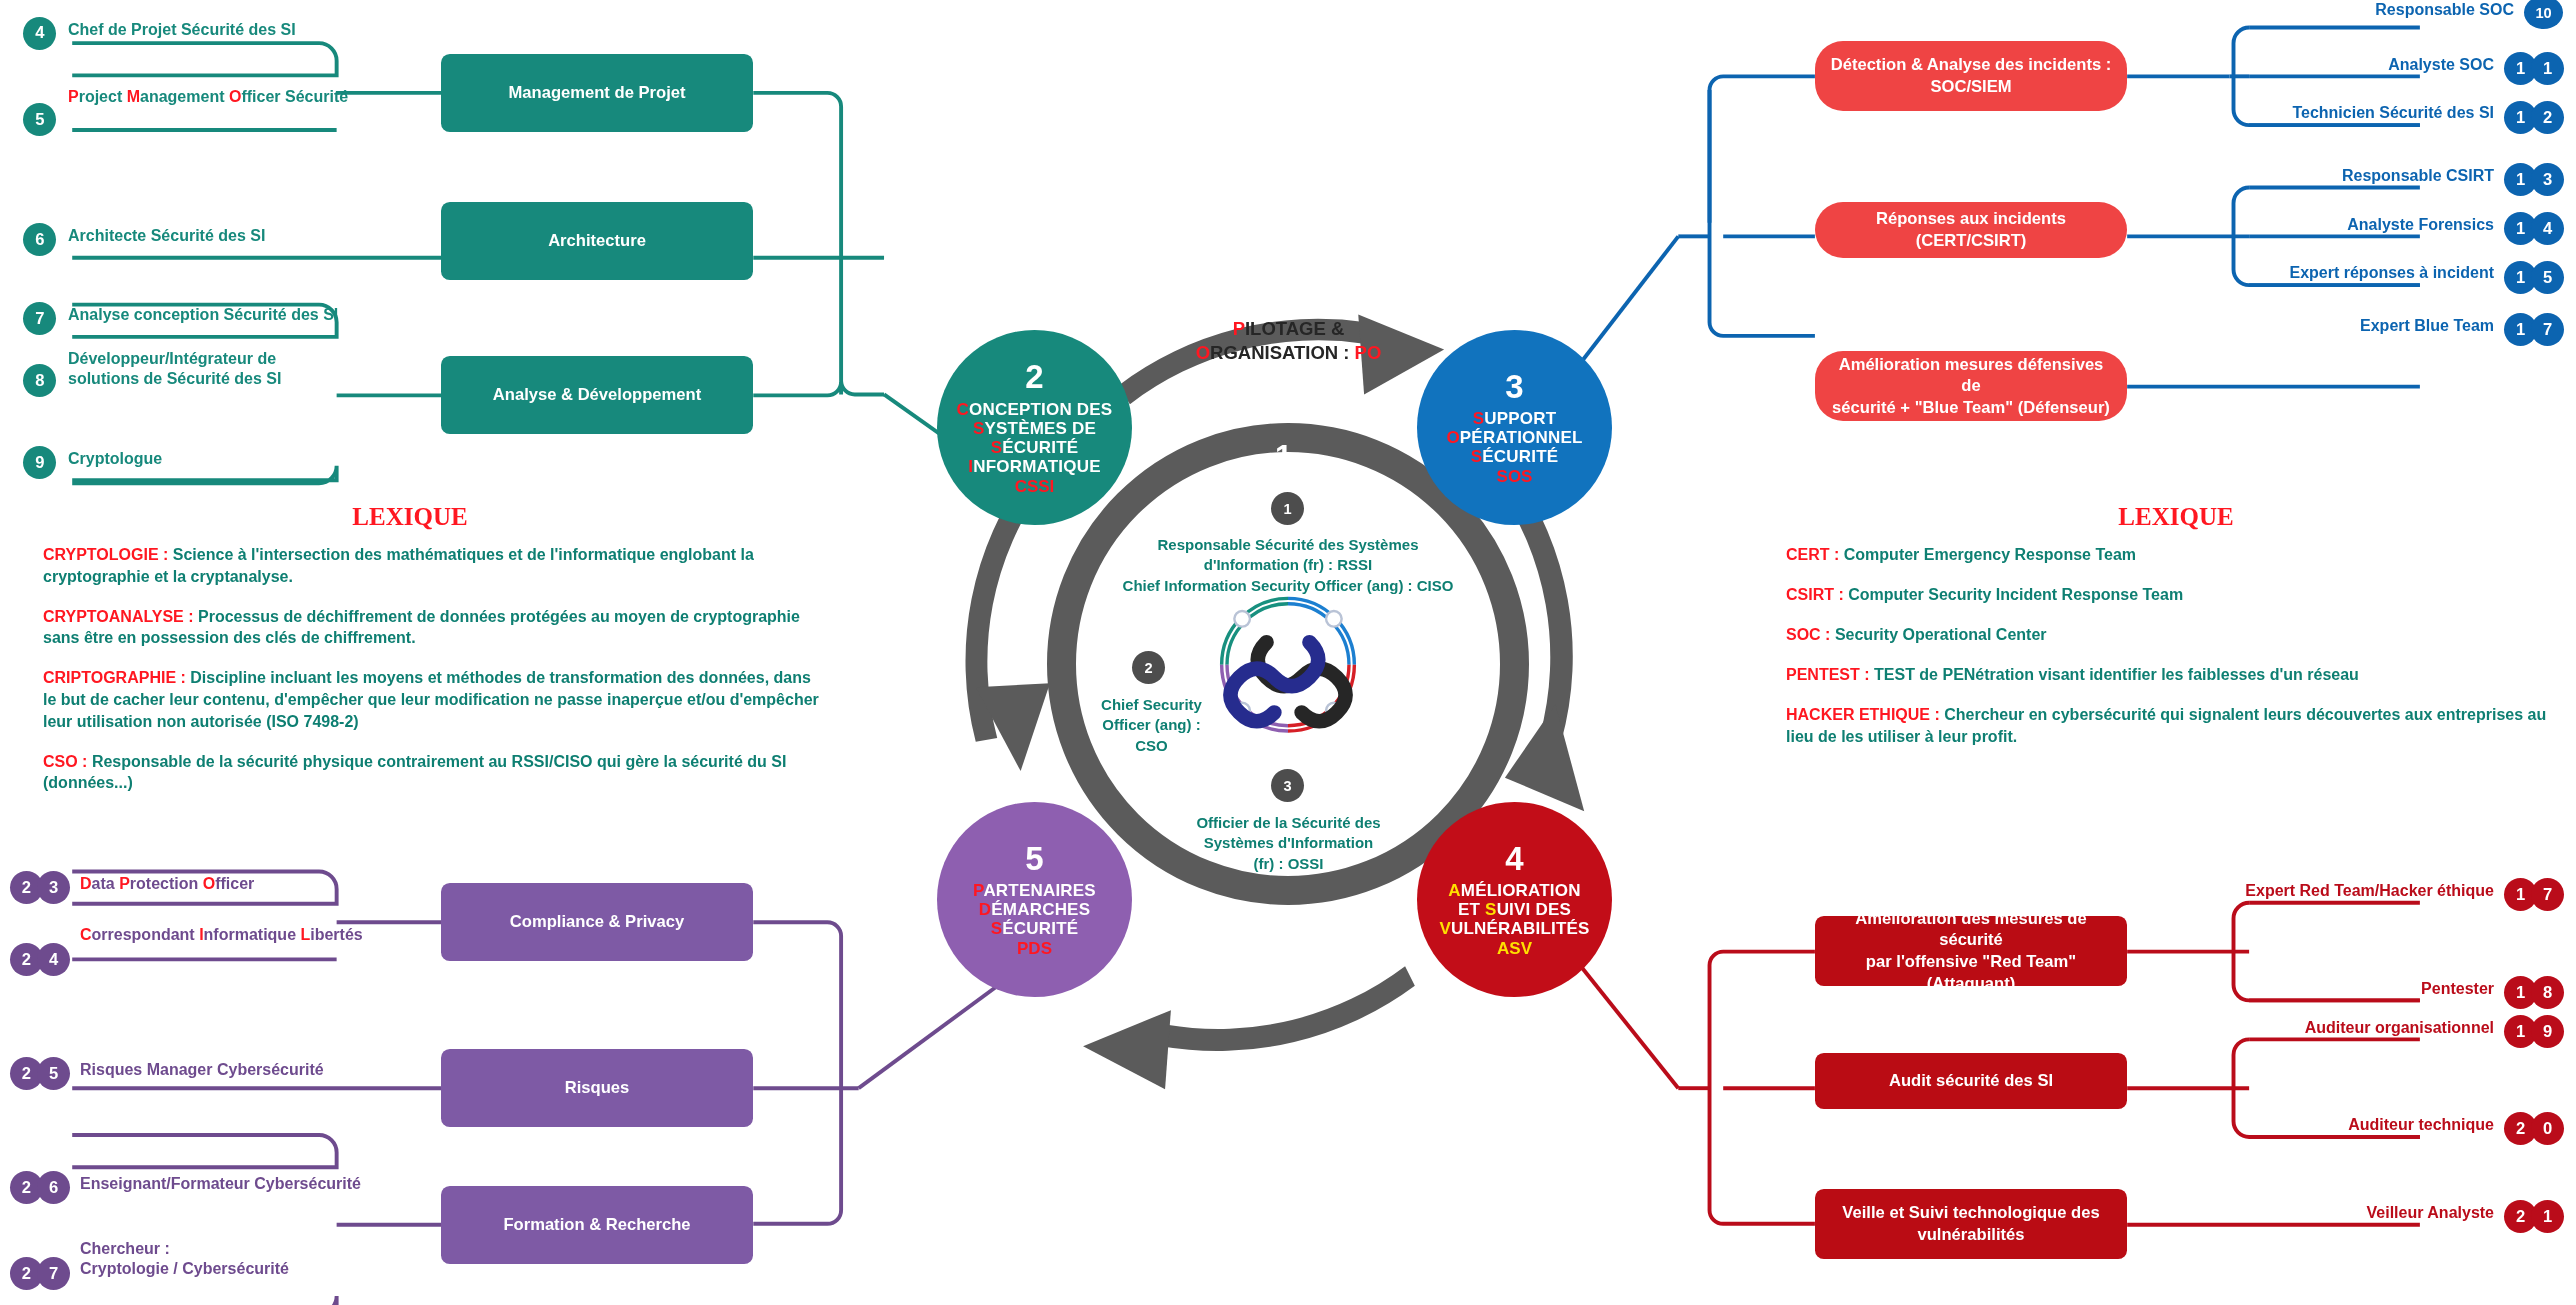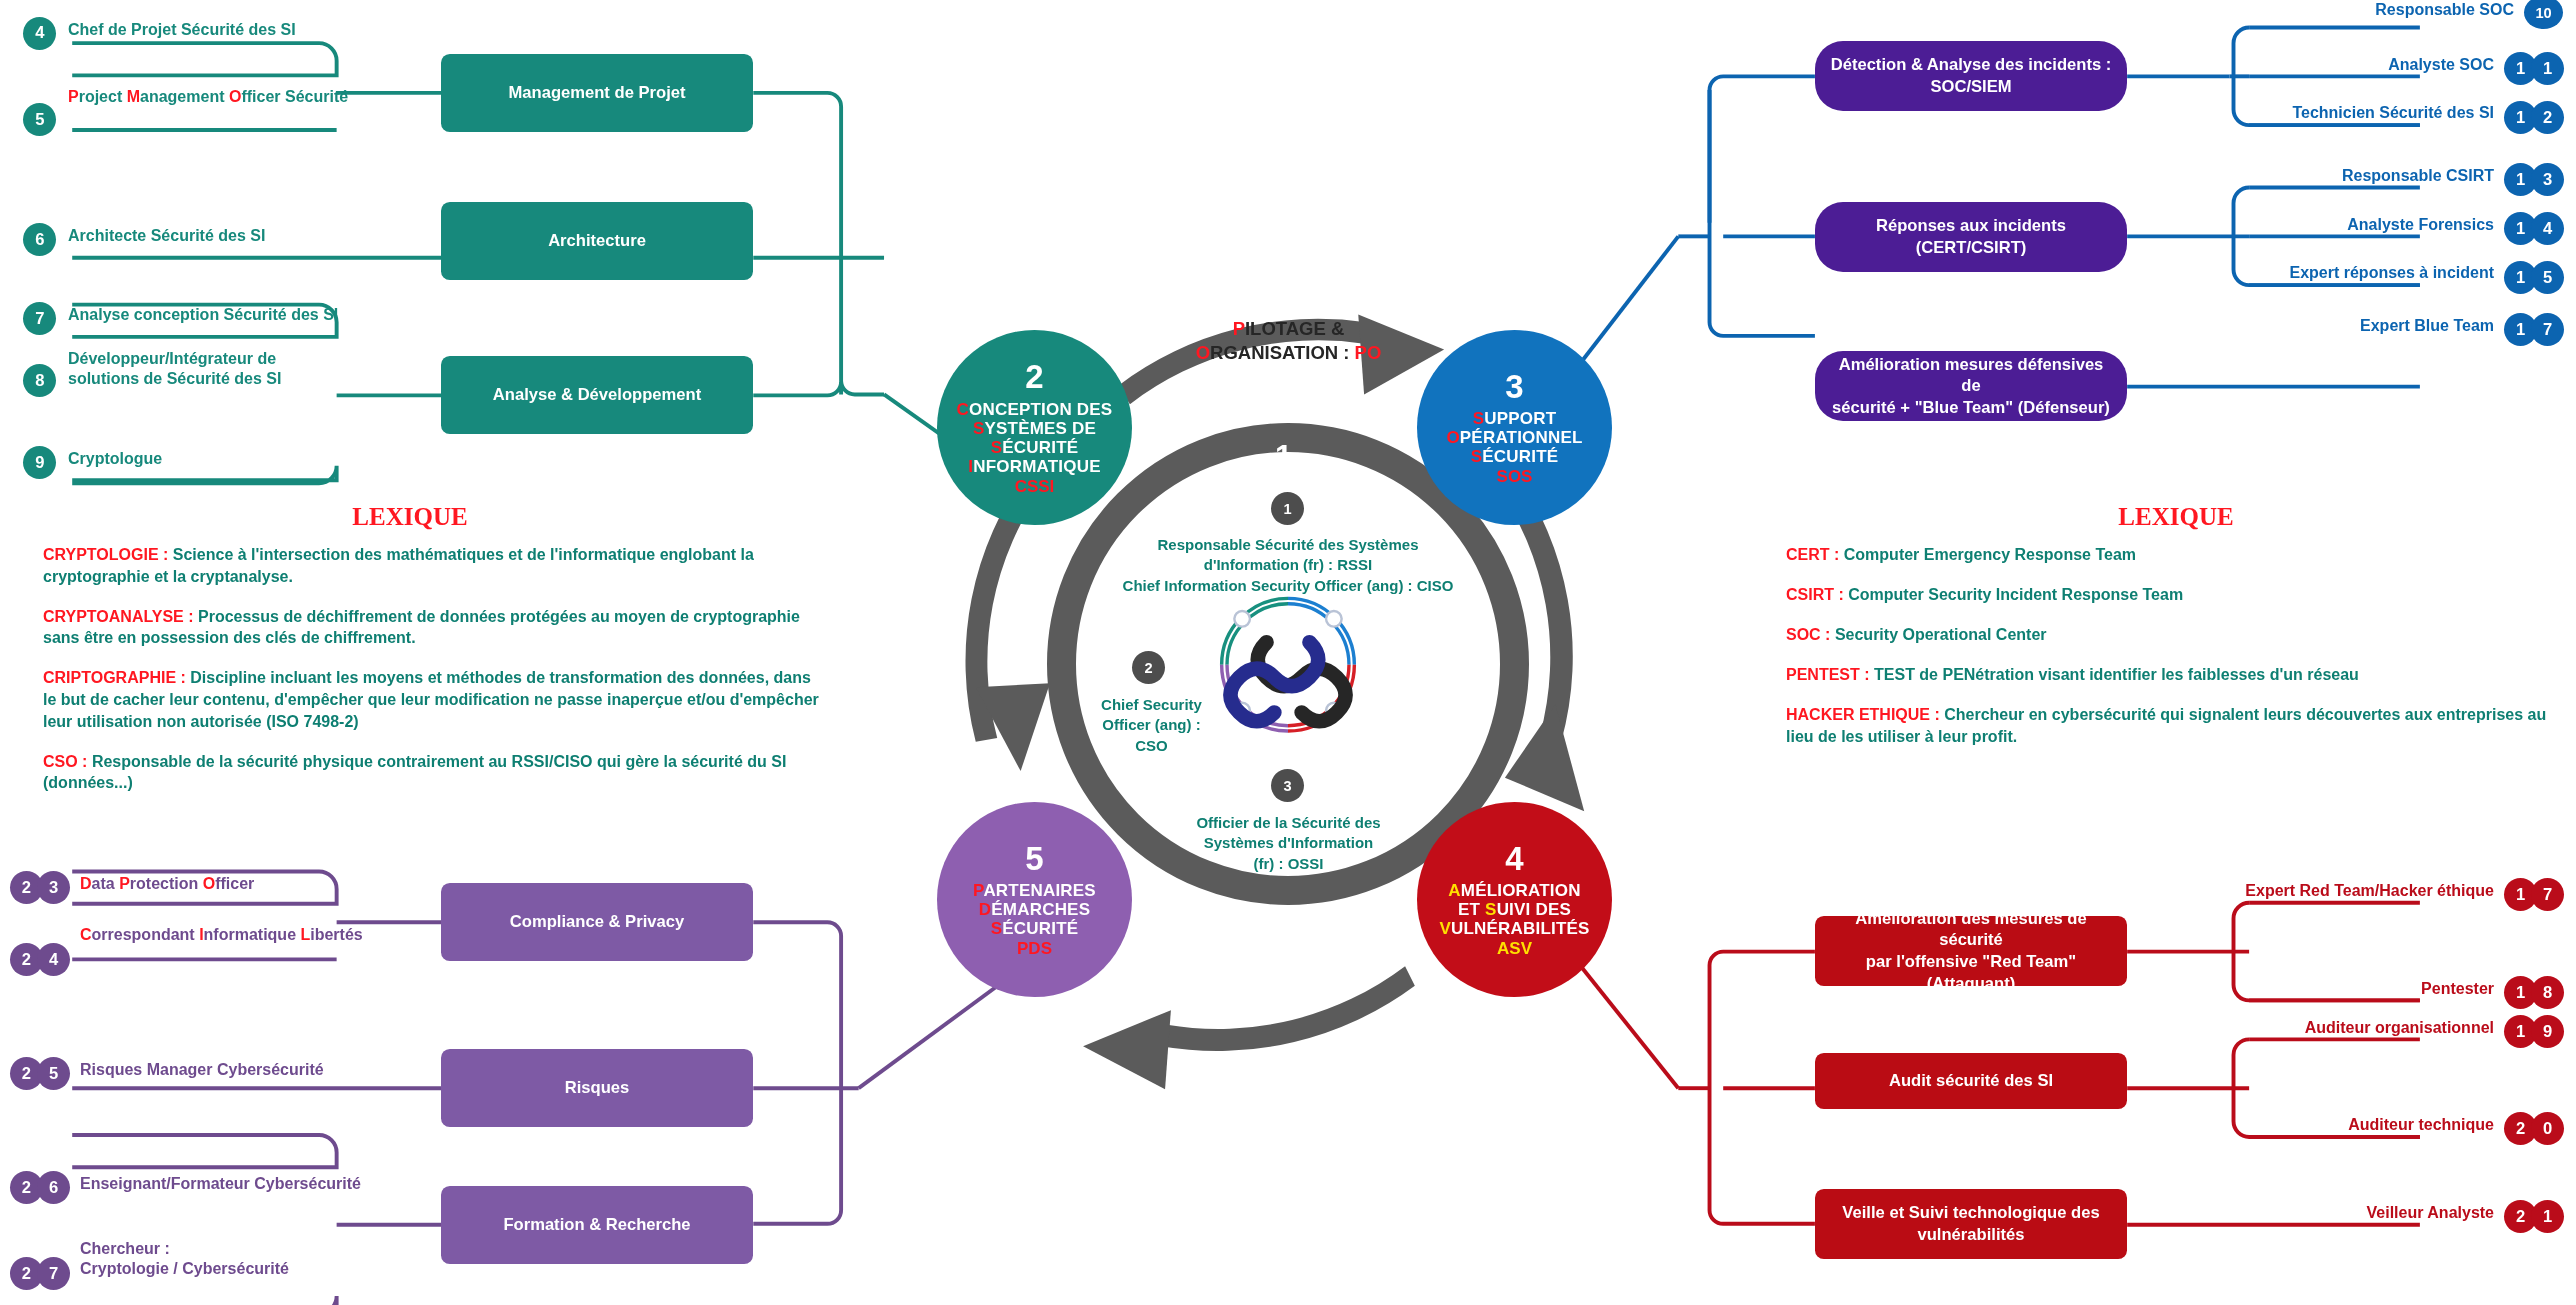--- a/index.html
+++ b/index.html
@@ -26,21 +26,21 @@
   .rolelabel.red{color:#BA0C1A;}
   .rolelabel.right{text-align:right;}
   .hl{color:#FF1721;}
 
   
   .catbox{position:absolute;border-radius:8.8px;display:flex;align-items:center;
           justify-content:center;text-align:center;color:#fff;font-weight:700;
           font-size:16.6px;line-height:1.3;padding:0 13.7px;box-sizing:border-box;}
   .catbox.teal{background:#17897C;}
   .catbox.purple{background:#7E5AA5;}
-  .catbox.blue{background:#4c1d95;border-radius:28px;}
+  .catbox.blue{background:#ef4444;border-radius:28px;}
   .catbox.red{background:#BA0C14;}
 
   
   .pillar{position:absolute;border-radius:50%;display:flex;flex-direction:column;
           align-items:center;justify-content:center;color:#fff;text-align:center;
           line-height:1.12;}
   .pillar .num{font-size:33px;font-weight:700;margin-bottom:3.9px;}
   .pillar .ln{font-size:17px;font-weight:700;letter-spacing:0.2px;white-space:nowrap;}
   .pillar .acro{font-size:17px;font-weight:700;color:#FF1721;margin-top:1px;}
   .pillar.p2{background:#17897C;}
@@ -294,21 +294,21 @@
 
   <div class="badge purple" style="left:9.8px;top:1171px;">2</div>
   <div class="badge purple" style="left:37px;top:1171px;">6</div>
   <div class="rolelabel purple" style="left:80px;top:1174px;width:302px;">Enseignant/Formateur Cybersécurité</div>
 
   <div class="badge purple" style="left:9.8px;top:1257px;">2</div>
   <div class="badge purple" style="left:37px;top:1257px;">7</div>
   <div class="rolelabel purple" style="left:80px;top:1239px;width:293px;">Chercheur :<br>Cryptologie / Cybersécurité</div>
 
   <div class="catbox blue" style="left:1815px;top:41px;width:312px;height:70px;">Détection &amp; Analyse des incidents :<br>SOC/SIEM</div>
-  <div class="catbox blue" style="left:1815px;top:202px;width:312px;height:70px;">Réponses aux incidents (CERT/CSIRT)</div>
+  <div class="catbox blue" style="left:1815px;top:202px;width:312px;height:56px;">Réponses aux incidents (CERT/CSIRT)</div>
   <div class="catbox blue" style="left:1815px;top:351px;width:312px;height:70px;">Amélioration mesures défensives de<br>sécurité + "Blue Team" (Défenseur)</div>
 
   <div class="badge blue wide" style="left:2524px;top:-3.9px;">10</div>
   <div class="rolelabel blue right" style="left:2225px;top:0px;width:289px;">Responsable SOC</div>
 
   <div class="badge blue" style="left:2504px;top:52px;">1</div>
   <div class="badge blue" style="left:2531px;top:52px;">1</div>
   <div class="rolelabel blue right" style="left:2225px;top:55px;width:269px;">Analyste SOC</div>
 
   <div class="badge blue" style="left:2504px;top:101px;">1</div>

